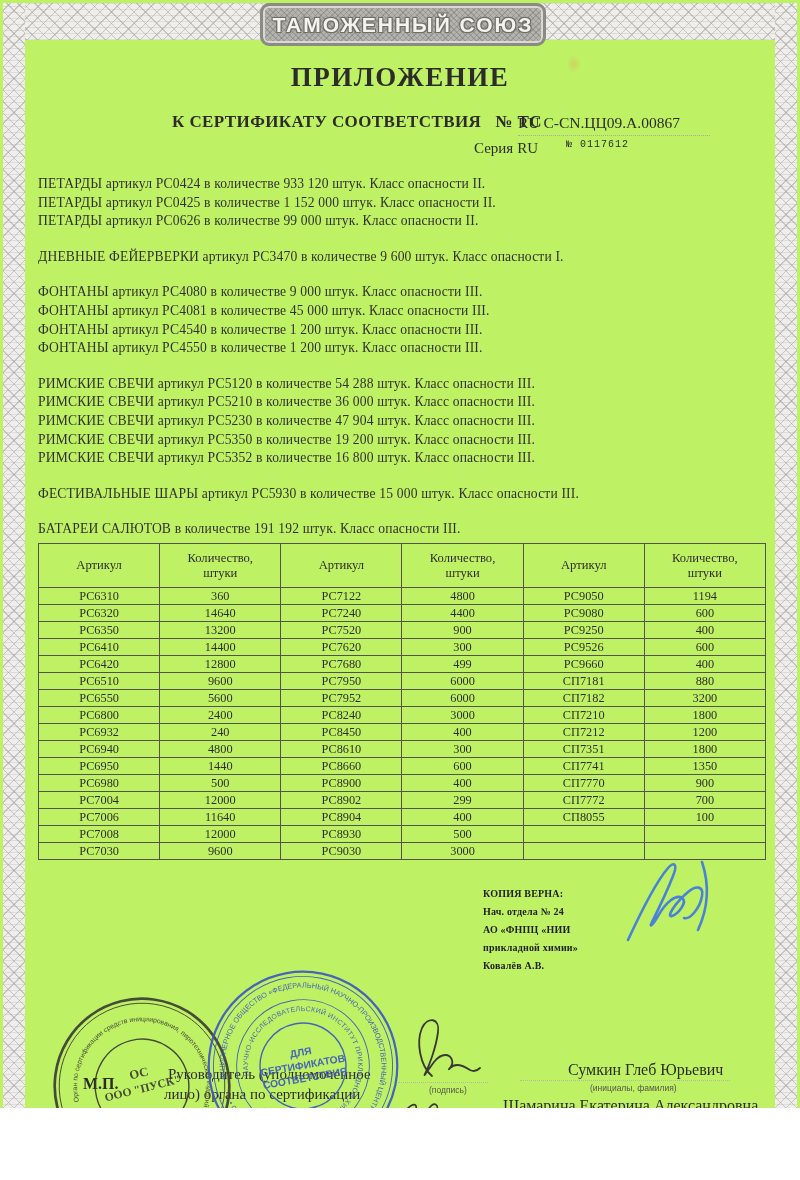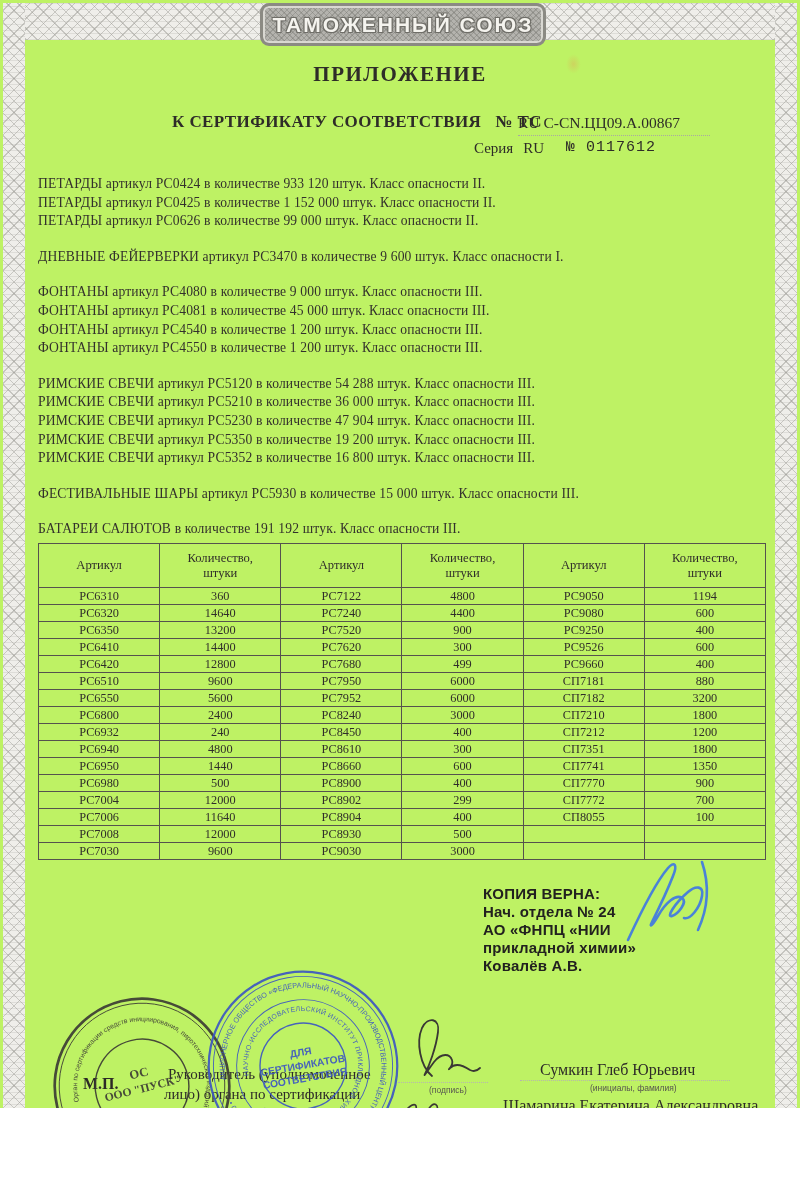--- a/index.html
+++ b/index.html
@@ -39,64 +39,64 @@
   .banner span{
     font-family:"Liberation Sans", sans-serif; font-weight:bold; font-size:21px;
     letter-spacing:2px; color:#f4f3ee;
     text-shadow:1px 1px 0 #6f6e68,-1px -1px 0 #6f6e68,1px -1px 0 #6f6e68,-1px 1px 0 #6f6e68,0 0 3px #6f6e68;
     white-space:nowrap;
   }
   .stain{position:absolute;left:566px;top:54px;width:15px;height:20px;border-radius:50%;
     background:radial-gradient(ellipse at center, rgba(216,188,90,.55), rgba(216,188,90,0) 70%);}
   .title{
     position:absolute; left:0; top:62px; width:800px; text-align:center;
-    font-size:21px; font-weight:bold; letter-spacing:1.5px; color:#2e2c28;
+    font-size:27px; font-weight:bold; letter-spacing:1.5px; color:#2e2c28;
   }
   .subtitle-row{position:absolute; left:172px; top:112px; font-size:17px; font-weight:600;
     letter-spacing:.4px; color:#2e2c28; white-space:nowrap;}
   .subtitle-row .numlabel{margin-left:14px;}
   .certnum{
     position:absolute; left:518px; top:114px; width:192px; font-size:15.5px;
     border-bottom:1px dotted #a9a8a2; padding-bottom:3px; color:#2e2c28; white-space:nowrap;
   }
   .series-row{position:absolute; left:474px; top:140px; font-size:15px; color:#2e2c28; white-space:nowrap;}
-  .series-row .reg{margin-left:10px;}
+  .series-row .reg{margin-left:4px;}
   .series-num{position:absolute; left:566px; top:139px; font-family:"Liberation Mono", monospace;
-    font-size:15px; letter-spacing:1px; color:#2e2c28; white-space:nowrap;}
+    font-size:10px; letter-spacing:1px; color:#2e2c28; white-space:nowrap;}
   
   .products{position:absolute; left:38px; top:175px; width:735px;}
   .pgroup{margin-bottom:17px;}
   .pline{font-size:13.6px; line-height:18.6px; letter-spacing:.15px; color:#33312c; white-space:nowrap;}
   
   .qtable{
     position:absolute; left:38px; top:543px; width:728px;
     border-collapse:collapse; table-layout:fixed;
     font-size:12.3px; color:#302e2a;border-radius:29px;
   }
   .qtable th,.qtable td{
     border:1px solid #55534e; text-align:center; vertical-align:middle;
     padding:0; overflow:hidden; white-space:pre-line;
   }
   .qtable th{height:43px; font-weight:normal; font-size:12.6px; line-height:15px;}
   .qtable td{height:16px; line-height:16px;}
   
   .copynote{
     position:absolute; left:483px; top:885px; width:200px;
-    font-family:Liberation Sans, sans-serif; font-weight:bold;
-    font-size:15px; line-height:18px; color:#22211f; letter-spacing:.2px;
+    font-family:Liberation Serif, serif; font-weight:bold;
+    font-size:10px; line-height:18px; color:#22211f; letter-spacing:.2px;
   }
   
   .mp{position:absolute; left:83px; top:1075px; font-size:16px; font-weight:bold; color:#2c2a26; z-index:2;}
   .roleline{position:absolute; font-size:15px; color:#2e2c28; z-index:2; white-space:nowrap;}
   .rl1{left:168px; top:1066px;}
   .rl2{left:164px; top:1086px;}
   .rl3{left:168px; top:1115px;}
   .rl4{left:172px; top:1131px;}
   .signame{position:absolute; font-size:16px; color:#2e2c28; white-space:nowrap; z-index:2;}
-  .nm1{left:540px; top:1061px;}
+  .nm1{left:568px; top:1061px;}
   .nm2{left:503px; top:1097px;}
   .caption{position:absolute; font-family:"Liberation Sans", sans-serif; font-size:8.5px;
     color:#57554f; z-index:2; white-space:nowrap;padding-left:12px;}
   .cap-sig1{left:417px; top:1085px;}
   .cap-sig2{left:410px; top:1127px;}
   .cap-nm1{left:578px; top:1083px;}
   .cap-nm2{left:578px; top:1119px;}
   .dotline{position:absolute; border-bottom:1px dotted #b6b5af; z-index:1;}
   .dl-sig1{left:398px; top:1082px; width:90px;}
   .dl-sig2{left:392px; top:1124px; width:92px;}

